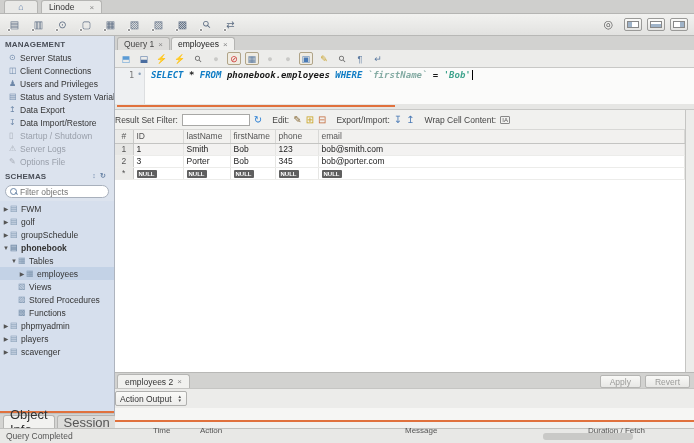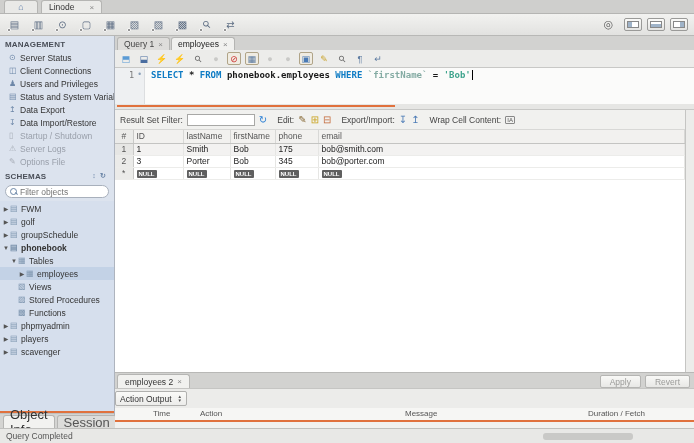--- a/index.html
+++ b/index.html
@@ -61,32 +61,32 @@
   .etabs { height:14px; background:#d2d2d0; display:flex; align-items:flex-end; padding-left:2px; flex:0 0 auto; }
   .etab { height:13px; padding:0 6px; margin-right:1px; display:flex; align-items:center; gap:4px; font-size:8.5px; color:#444; background:#dedddb; border:1px solid #b5b5b3; border-bottom:none; border-radius:3px 3px 0 0; }
   .etab.active { background:#f1f1ef; color:#222; }
   .sqlbar { height:17px; background:#ececea; display:flex; align-items:center; padding-left:4px; gap:4px; flex:0 0 auto; }
   .sq-ico { min-width:14px; height:13px; display:flex; align-items:center; justify-content:center; font-size:9px; }
   .sq-ico.boxed { border:1px solid #b0a488; background:#f0ece2; border-radius:2px; }
   .rot45 { display:inline-block; transform:rotate(-45deg); }
   .editor { height:37px; background:#fbfbfa; display:flex; flex:0 0 auto; border-top:1px solid #c8c8c6; }
   .gutter { width:30px; background:#eef0f2; border-right:1px solid #dcdee0; display:flex; justify-content:flex-end; padding:2px 2px 0 0; gap:3px; font-family:"DejaVu Sans Mono",monospace; font-size:8.5px; color:#777; flex:0 0 auto; }
   .gutter .marker { color:#8aa0b8; font-size:8px; }
-  .code { padding:2px 0 0 6px; font-family:"DejaVu Sans Mono",monospace; font-size:9px; font-weight:bold; white-space:pre; }
+  .code { padding:2px 0 0 6px; font-family:"DejaVu Sans Mono",monospace; font-size:9px; font-weight:bold; white-space:pre;font-style:italic; }
   .tok-kw { color:var(--kw); }
   .tok-plain { color:#1a1a1a; }
   .tok-ident { color:var(--ident); }
   .tok-str { color:var(--str); }
   .cursor { border-left:1px solid #000; margin-left:1px; }
   .editor-split { height:5px; background:#e6e6e4; position:relative; flex:0 0 auto; }
   .editor-split .orange-part { position:absolute; left:2px; top:1px; width:48%; height:2px; background:var(--accent); }
 
   .result-region { flex:1; background:#fff; position:relative; display:flex; flex-direction:column; min-height:0; border-top:1px solid #c8c8c6; }
   .side-strip { position:absolute; top:0; right:0; bottom:0; width:9px; background:#ececea; border-left:1px solid #c5c5c3; }
-  .rs-toolbar { height:20px; background:#f1f1ef; border-bottom:1px solid #d8d8d6; display:flex; align-items:center; padding-left:5px; gap:4px; font-size:8.5px; color:#444; margin-right:9px; flex:0 0 auto; }
+  .rs-toolbar { height:20px; background:#f1f1ef; border-bottom:1px solid #d8d8d6; display:flex; align-items:center; gap:4px; font-size:8.5px; color:#444; margin-right:9px; flex:0 0 auto; }
   .rs-toolbar input { width:68px; height:12px; border:1px solid #a8a8a6; background:#fff; font-size:8px; padding:0 2px; font-family:"Liberation Sans",sans-serif; }
   .rs-ico { font-size:10px; }
   .wrap-ico { border:1px solid #888; font-size:6px; padding:0 1px; color:#555; border-radius:1px; }
   .grid { margin-right:9px; border-collapse:collapse; table-layout:fixed; width:calc(100% - 9px); flex:0 0 auto; }
   .grid th { background:#f2f1ef; border-right:1px solid #d8d8d6; border-bottom:1px solid #c4c4c2; font-size:8.5px; font-weight:normal; color:#555; text-align:left; padding:1px 3px; height:13px; overflow:hidden; }
   .grid td { border-right:1px solid #e6e6e4; border-bottom:1px solid #ececea; font-size:8.5px; color:#222; padding:0 3px; height:12px; overflow:hidden; white-space:nowrap; }
   .grid td.numcol, .grid th.numcol { background:#ebebe9; color:#555; text-align:center; border-right:1px solid #c9c9c7; }
   .grid tr.alt td { background:#f3f2f1; }
   .grid tr.alt td.numcol { background:#e6e6e4; }
   .null-badge { display:inline-block; background:var(--nullbg); color:#fff; font-size:6px; font-weight:bold; padding:0 2px; border-radius:1px; line-height:8px; }
@@ -94,21 +94,21 @@
 
   .btabs { height:16px; background:#d2d2d0; border-top:1px solid #b8b8b6; display:flex; align-items:flex-end; padding:0 4px 0 2px; flex:0 0 auto; }
   .btab { height:14px; padding:0 7px; display:flex; align-items:center; gap:4px; font-size:8.5px; background:#f1f1ef; border:1px solid #b5b5b3; border-bottom:none; border-radius:3px 3px 0 0; color:#333; }
   .btabs .sp { flex:1; }
   .mini-btn { height:13px; padding:0 9px; margin-left:4px; font-size:8.5px; color:#9a9a98; background:linear-gradient(#f8f8f6,#e8e8e6); border:1px solid #b5b5b3; border-radius:2px; display:flex; align-items:center; }
 
   .aobar { height:20px; background:#ececea; border-top:1px solid #c5c5c3; display:flex; align-items:center; flex:0 0 auto; }
   .combo { height:15px; background:linear-gradient(#fafaf8,#ececea); border:1px solid #b0b0ae; border-radius:2px; padding:0 4px; display:flex; align-items:center; gap:6px; font-size:8.5px; color:#333; }
   .combo .arr { display:flex; flex-direction:column; font-size:4.5px; color:#555; line-height:4px; }
   .ao-header { height:12px; background:#f6f6f4; position:relative; font-size:8px; color:#555; flex:0 0 auto; }
-  .ao-header span { position:absolute; top:1px; white-space:nowrap; }
+  .ao-header span { position:absolute; top:18px; white-space:nowrap; }
   .ao-orange { height:2px; background:var(--accent); flex:0 0 auto; }
   .ao-rest { flex:0 0 auto; height:6px; background:#f1f1ef; }
 
   
   .statusbar { height:15px; background:#e8e8e6; border-top:1px solid #c0c0be; display:flex; align-items:center; padding:0 6px; font-size:8.5px; color:#555; flex:0 0 auto; }
   .scroll-thumb { margin-left:auto; margin-right:55px; width:90px; height:7px; border-radius:3px; background:#c9c9c7; }
 </style>
 </head>
 <body>
 
@@ -414,21 +414,21 @@
                 <th>phone</th>
                 <th>email</th>
               </tr>
             </thead>
           <tbody id="grid-body">
               <tr class="alt">
                 <td class="numcol">1</td>
                 <td>1</td>
                 <td>Smith</td>
                 <td>Bob</td>
-                <td>175</td>
+                <td>123</td>
                 <td>bob@smith.com</td>
               </tr>
               <tr>
                 <td class="numcol">2</td>
                 <td>3</td>
                 <td>Porter</td>
                 <td>Bob</td>
                 <td>345</td>
                 <td>bob@porter.com</td>
               </tr>

